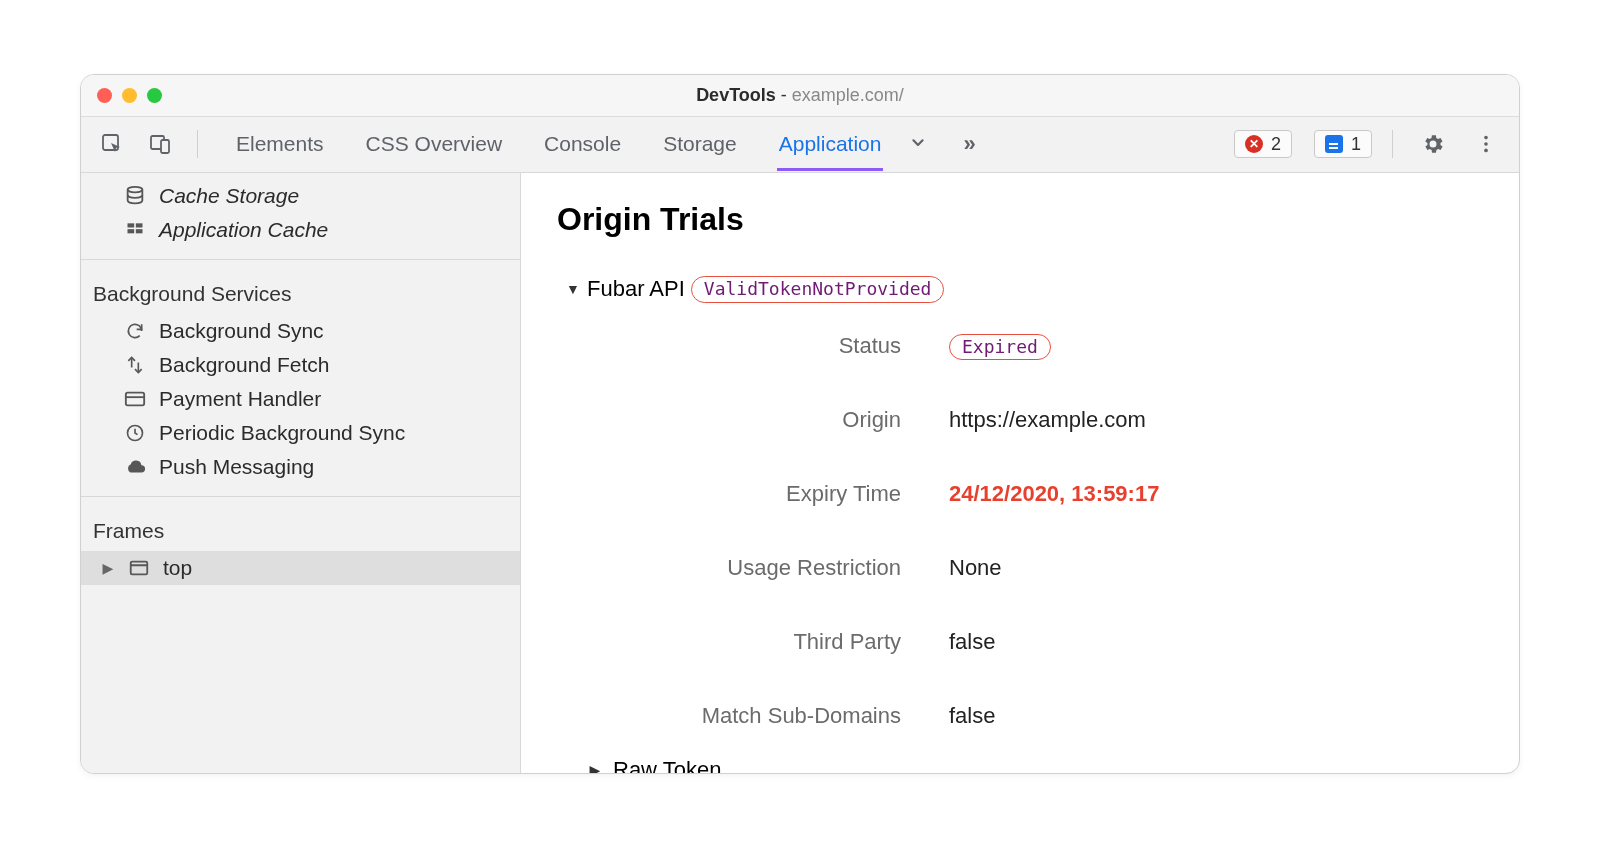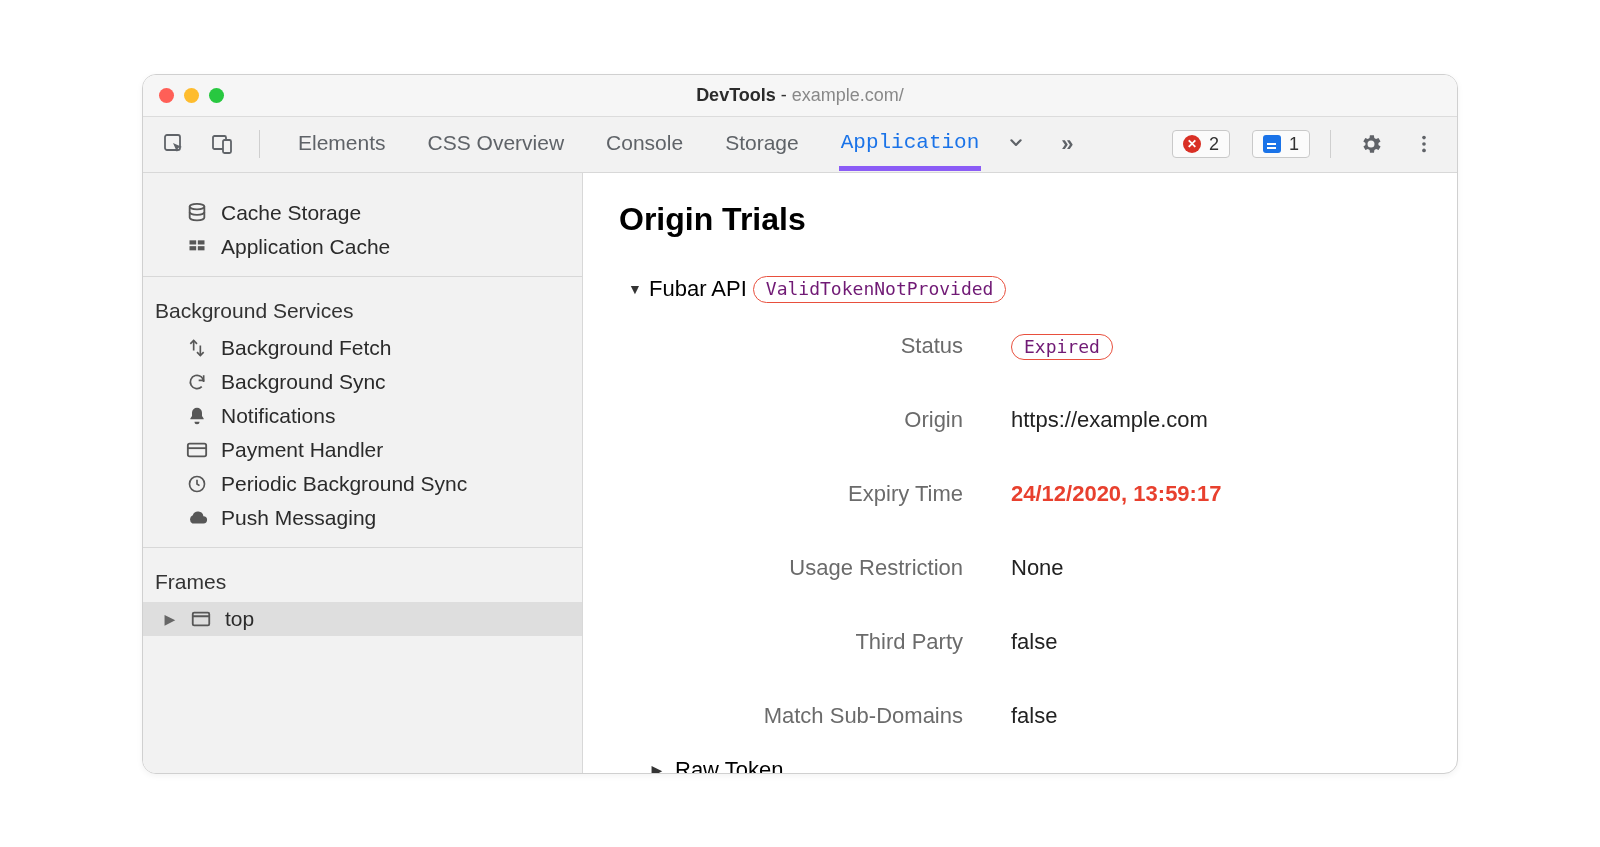--- a/index.html
+++ b/index.html
@@ -4,21 +4,21 @@
 <style>
   * { box-sizing: border-box; }
   html, body { margin:0; padding:0; }
   body {
     font-family: -apple-system, "Helvetica Neue", Arial, sans-serif;
     background:#fff;
     display:flex; align-items:center; justify-content:center;
     width:1600px; height:847px;
   }
   .window {
-    width:1316px;
+    width:1440px;
     height:700px;
     border:1px solid #d0d0d0;
     border-radius:14px;
     overflow:hidden;
     box-shadow:0 2px 6px rgba(0,0,0,.05);
     display:flex; flex-direction:column;
     background:#fff;
   }
   .titlebar {
     height:42px;
@@ -39,21 +39,21 @@
     background:#f2f2f2;
     border-bottom:1px solid #d8d8d8;
     display:flex; align-items:center;
     padding:0 14px;
     gap:14px;
   }
   .icon-btn{ width:34px; height:34px; display:flex; align-items:center; justify-content:center; color:#5f6368; border-radius:3px;}
   .vsep{ width:1px; height:28px; background:#cfcfcf; margin:0 6px; }
   .tabs{ display:flex; gap:38px; margin-left:16px; font-size:21px; color:#5f6368;}
   .tab{ padding:14px 2px 12px 2px; cursor:pointer; }
-  .tab.active{ color:#1a73e8; border-bottom:5px solid #8b5cf6; font-weight:400;font-family:Liberation Mono, monospace;}
+  .tab.active{ color:#1a73e8; border-bottom:3px solid #8b5cf6; font-weight:400;}
   .toolbar-spacer{ flex:1; }
   .chev-more{ font-size:22px; color:#5f6368; padding:0 10px; cursor:pointer;}
   .badge{
     height:28px; border:1px solid #c9c9c9; border-radius:4px;
     display:flex; align-items:center; gap:8px; padding:0 10px;
     font-size:18px; color:#333; cursor:pointer; background:#fbfbfb;
   }
   .badge .disk{ width:18px; height:18px; border-radius:50%; display:flex; align-items:center; justify-content:center; font-size:12px; font-weight:700; color:#fff;}
   .disk.err{ background:#d93025; }
   .sq.msg{ width:18px; height:18px; border-radius:3px; background:#1a73e8; display:flex; align-items:center; justify-content:center; }
@@ -162,21 +162,21 @@
           <circle cx="12" cy="5" r="2"></circle>
           <circle cx="12" cy="12" r="2"></circle>
           <circle cx="12" cy="19" r="2"></circle>
         </svg>
     </div>
   </div>
 
   <div class="body">
     <div class="sidebar">
 
-      <div class="side-sec" style="padding-top:23px;">
+      <div class="side-sec" style="padding-top:6px;font-style:italic;">
         <div class="side-item">
           <span class="icon">
             <svg width="22" height="22" viewBox="0 0 24 24" fill="none" stroke="#575757" stroke-width="2">
                 <ellipse cx="12" cy="5" rx="8" ry="3"></ellipse>
                 <path d="M4 5v6c0 1.7 3.6 3 8 3s8-1.3 8-3V5"></path>
                 <path d="M4 11v6c0 1.7 3.6 3 8 3s8-1.3 8-3v-6"></path>
               </svg>
           </span>
           <span>Cache Storage</span>
         </div>
@@ -191,47 +191,39 @@
           </span>
           <span>Application Cache</span>
         </div>
       </div>
 
       <div class="side-sec">
         <div class="side-header">Background Services</div>
         <div class="side-item">
           <span class="icon">
             <svg width="20" height="20" viewBox="0 0 24 24" fill="none" stroke="#575757" stroke-width="2">
+                <path d="M20 12a8 8 0 1 0-2.3 5.6"></path>
+                <path d="M20 4v6h-6"></path>
+              </svg>
+          </span>
+          <span>Background Sync</span>
+        </div>
+        <div class="side-item">
+          <span class="icon">
+            <svg width="20" height="20" viewBox="0 0 24 24" fill="none" stroke="#575757" stroke-width="2">
                 <path d="M8 3v12"></path>
                 <path d="M4 7l4-4 4 4"></path>
                 <path d="M16 21V9"></path>
                 <path d="M12 17l4 4 4-4"></path>
               </svg>
           </span>
           <span>Background Fetch</span>
         </div>
         <div class="side-item">
           <span class="icon">
-            <svg width="20" height="20" viewBox="0 0 24 24" fill="none" stroke="#575757" stroke-width="2">
-                <path d="M20 12a8 8 0 1 0-2.3 5.6"></path>
-                <path d="M20 4v6h-6"></path>
-              </svg>
-          </span>
-          <span>Background Sync</span>
-        </div>
-        <div class="side-item">
-          <span class="icon">
-            <svg width="20" height="20" viewBox="0 0 24 24" fill="#575757">
-                <path d="M12 2a6 6 0 0 0-6 6v4l-2 3v1h16v-1l-2-3V8a6 6 0 0 0-6-6Zm0 20a3 3 0 0 0 3-3H9a3 3 0 0 0 3 3Z"></path>
-              </svg>
-          </span>
-          <span>Notifications</span>
-        </div>
-        <div class="side-item">
-          <span class="icon">
             <svg width="22" height="22" viewBox="0 0 24 24" fill="none" stroke="#575757" stroke-width="2">
                 <rect x="2" y="5" width="20" height="14" rx="2"></rect>
                 <path d="M2 10h20"></path>
               </svg>
           </span>
           <span>Payment Handler</span>
         </div>
         <div class="side-item">
           <span class="icon">
             <svg width="20" height="20" viewBox="0 0 24 24" fill="none" stroke="#575757" stroke-width="2">

